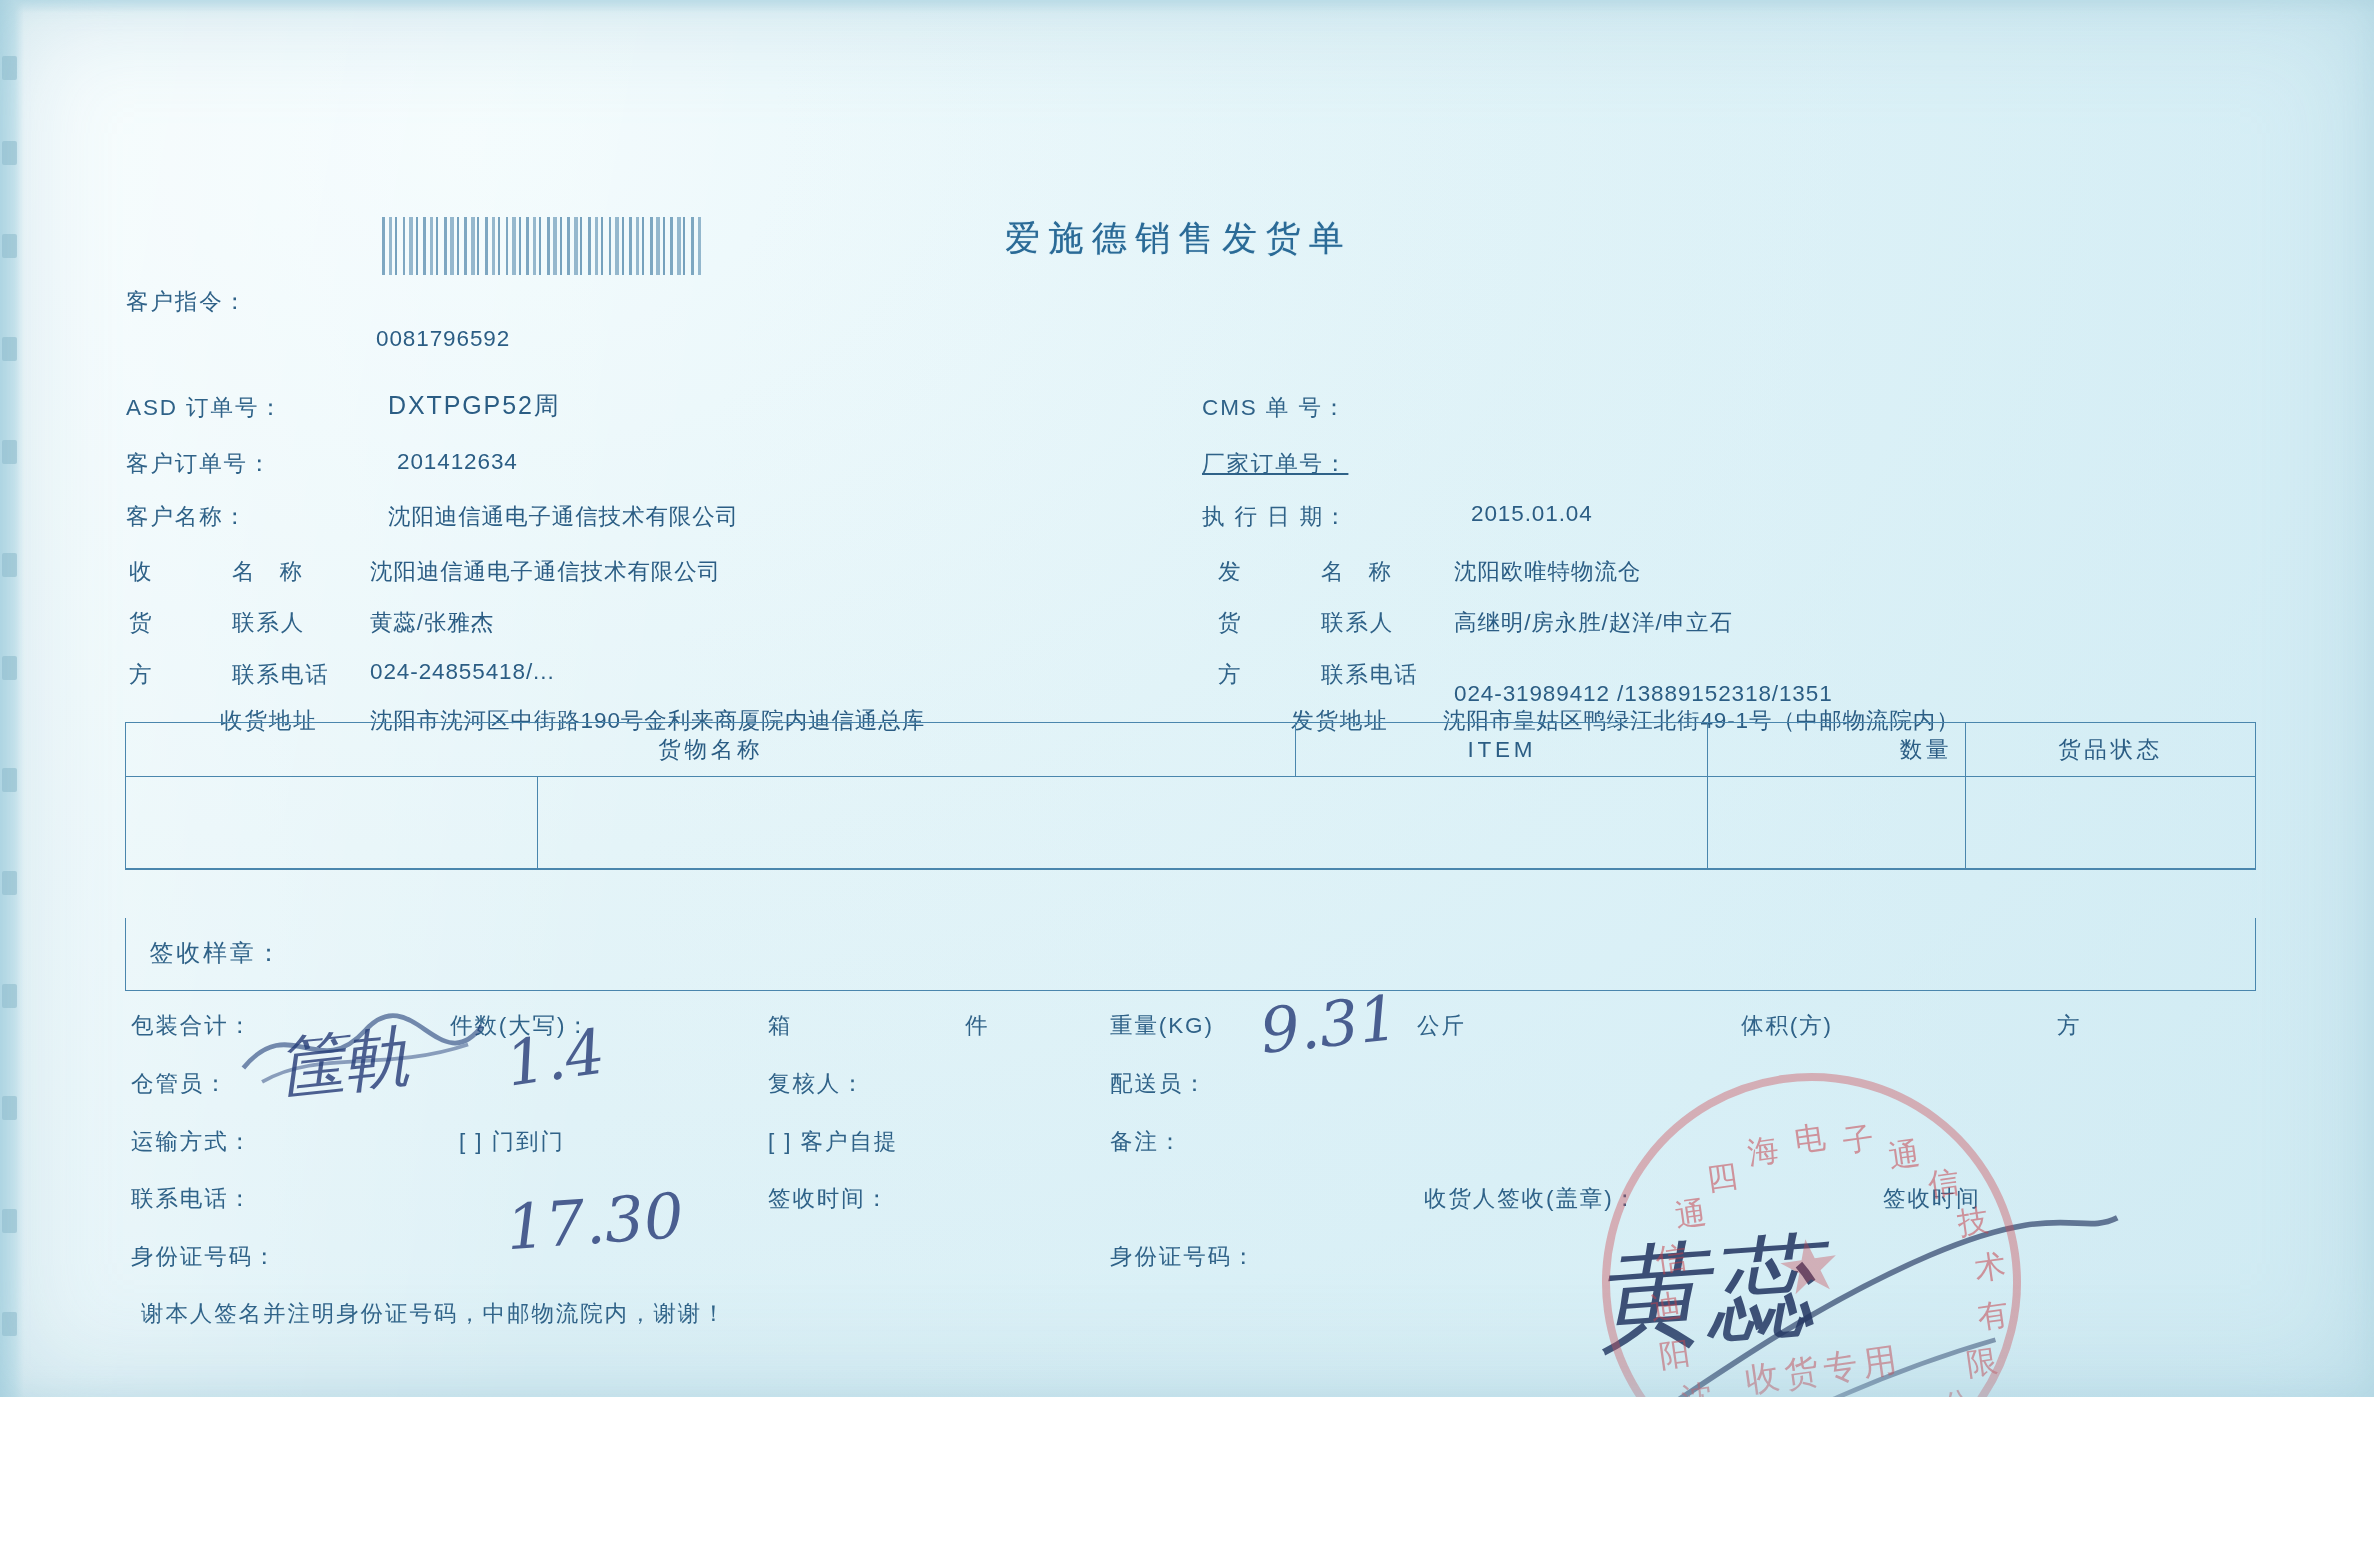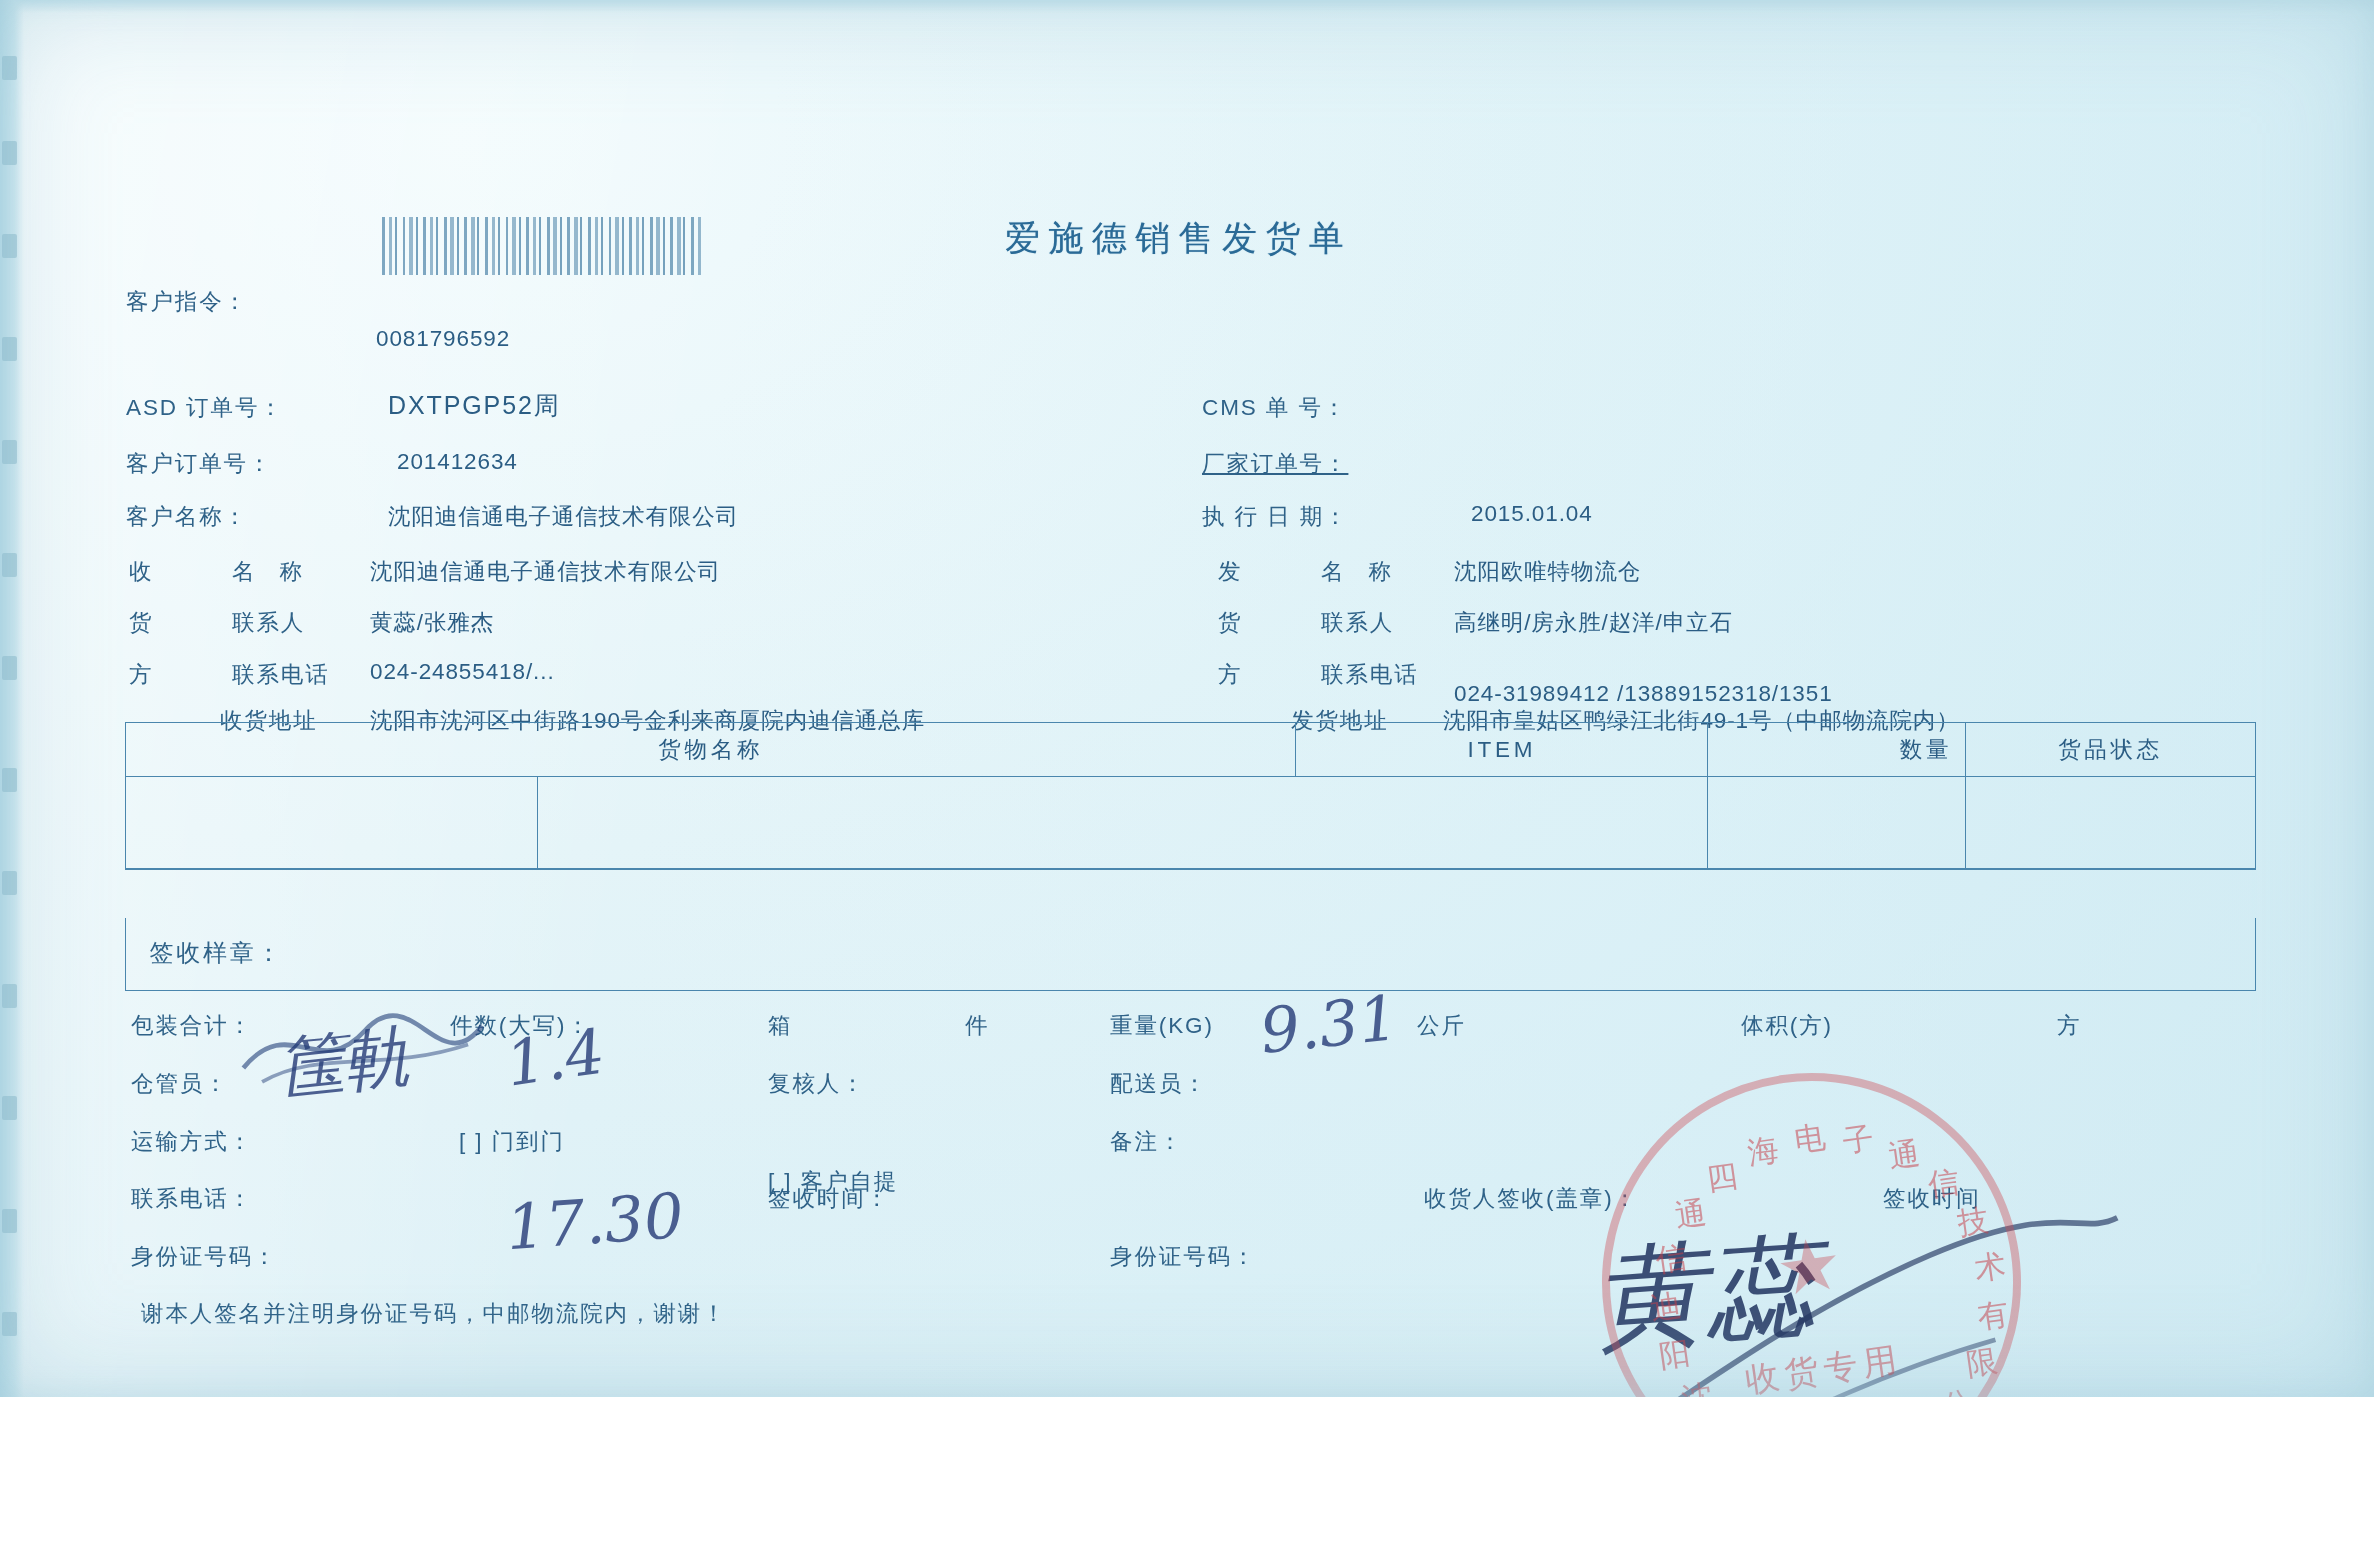--- a/index.html
+++ b/index.html
@@ -338,21 +338,21 @@
     <div class="abs lbl" style="left:1417px; top:1010px;">公斤</div>
     <div class="abs lbl" style="left:1741px; top:1010px;">体积(方)</div>
     <div class="abs lbl" style="left:2057px; top:1010px;">方</div>
 
     <div class="abs lbl" style="left:131px; top:1068px;">仓管员：</div>
     <div class="abs lbl" style="left:768px; top:1068px;">复核人：</div>
     <div class="abs lbl" style="left:1110px; top:1068px;">配送员：</div>
 
     <div class="abs lbl" style="left:131px; top:1126px;">运输方式：</div>
     <div class="abs lbl" style="left:459px; top:1126px;">[ ]  门到门</div>
-    <div class="abs lbl" style="left:768px; top:1126px;margin-top:40px;">[ ]  客户自提</div>
+    <div class="abs lbl" style="left:768px; top:1126px;">[ ]  客户自提</div>
     <div class="abs lbl" style="left:1110px; top:1126px;">备注：</div>
 
     <div class="abs lbl" style="left:131px; top:1183px;">联系电话：</div>
     <div class="abs lbl" style="left:768px; top:1183px;">签收时间：</div>
     <div class="abs lbl" style="left:1424px; top:1183px;">收货人签收(盖章)：</div>
     <div class="abs lbl" style="left:1883px; top:1183px;">签收时间</div>
 
     <div class="abs lbl" style="left:131px; top:1241px;">身份证号码：</div>
     <div class="abs lbl" style="left:1110px; top:1241px;">身份证号码：</div>
 

